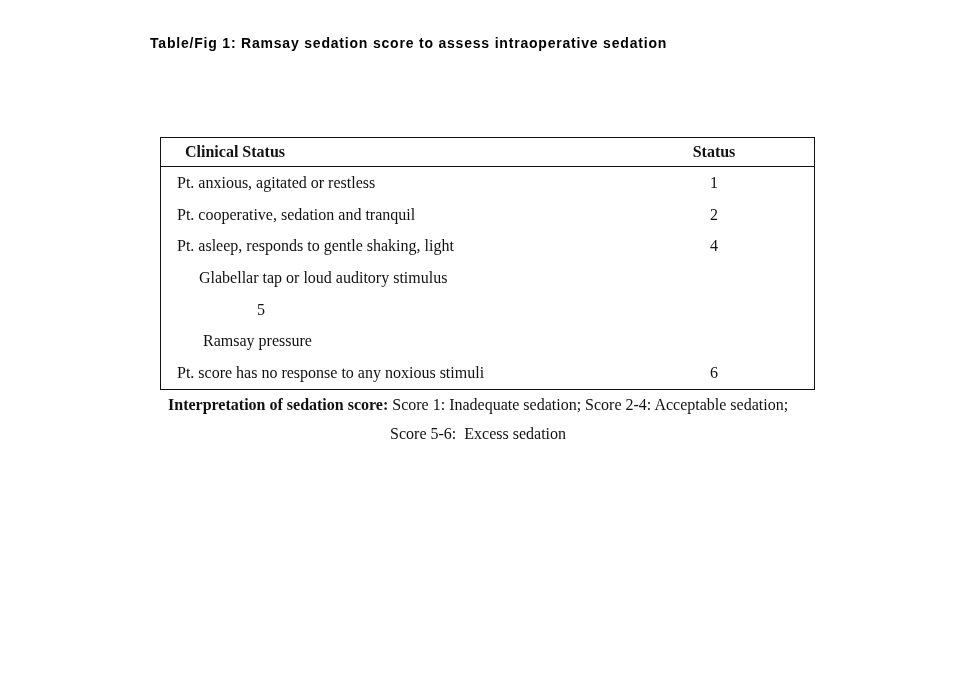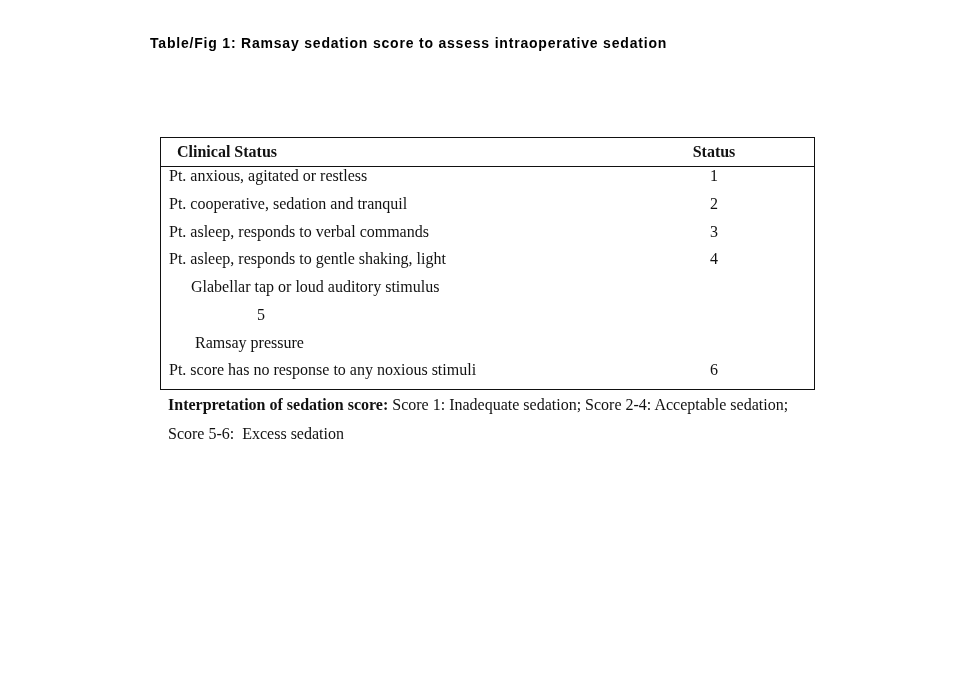--- a/index.html
+++ b/index.html
@@ -42,45 +42,47 @@
   .t-head {
     display: flex;
     align-items: center;
     height: 28px;
     flex: 0 0 28px;
     border-bottom: 1.5px solid #111111;
     font-weight: bold;
   }
   .t-row {
     display: flex;
-    align-items: flex-start;
+    align-items: center;
     flex: 1 1 auto;
   }
   .c-status {
     flex: 1;
     padding-left: 8px;
     white-space: nowrap;
+    margin-left: 8px;
   }
   .t-head .c-status {
     padding-left: 16px;
   }
   .c-score {
     width: 200px;
     flex: 0 0 200px;
     text-align: center;
   }
   .indent-a .c-status { padding-left: 30px; }
   .indent-b .c-status { padding-left: 34px; }
   .footnote {
     position: absolute;
     left: 168px;
     top: 391px;
     font-size: 16px;
     line-height: 28.5px;
     color: #111111;
+    text-align: center;
   }
   .fn-line { white-space: pre; }
   .b { font-weight: bold; }
 </style>
 </head>
 <body>
 
 <h1 class="title">Table/Fig 1: Ramsay sedation score to assess intraoperative sedation</h1>
 
 <div class="sed-table">
@@ -92,24 +94,20 @@
   <div class="t-row">
     <div class="c-status">Pt. anxious, agitated or restless</div>
     <div class="c-score">1</div>
   </div>
 
   <div class="t-row">
     <div class="c-status">Pt. cooperative, sedation and tranquil</div>
     <div class="c-score">2</div>
   </div>
 
-  <div class="t-row">
-    <div class="c-status">Pt. asleep, responds to verbal commands</div>
-    <div class="c-score">3</div>
-  </div>
 
   <div class="t-row">
     <div class="c-status">Pt. asleep, responds to gentle shaking, light</div>
     <div class="c-score">4</div>
   </div>
 
   <div class="t-row indent-a">
     <div class="c-status">Glabellar tap or loud auditory stimulus</div>
     <div class="c-score"></div>
   </div>

